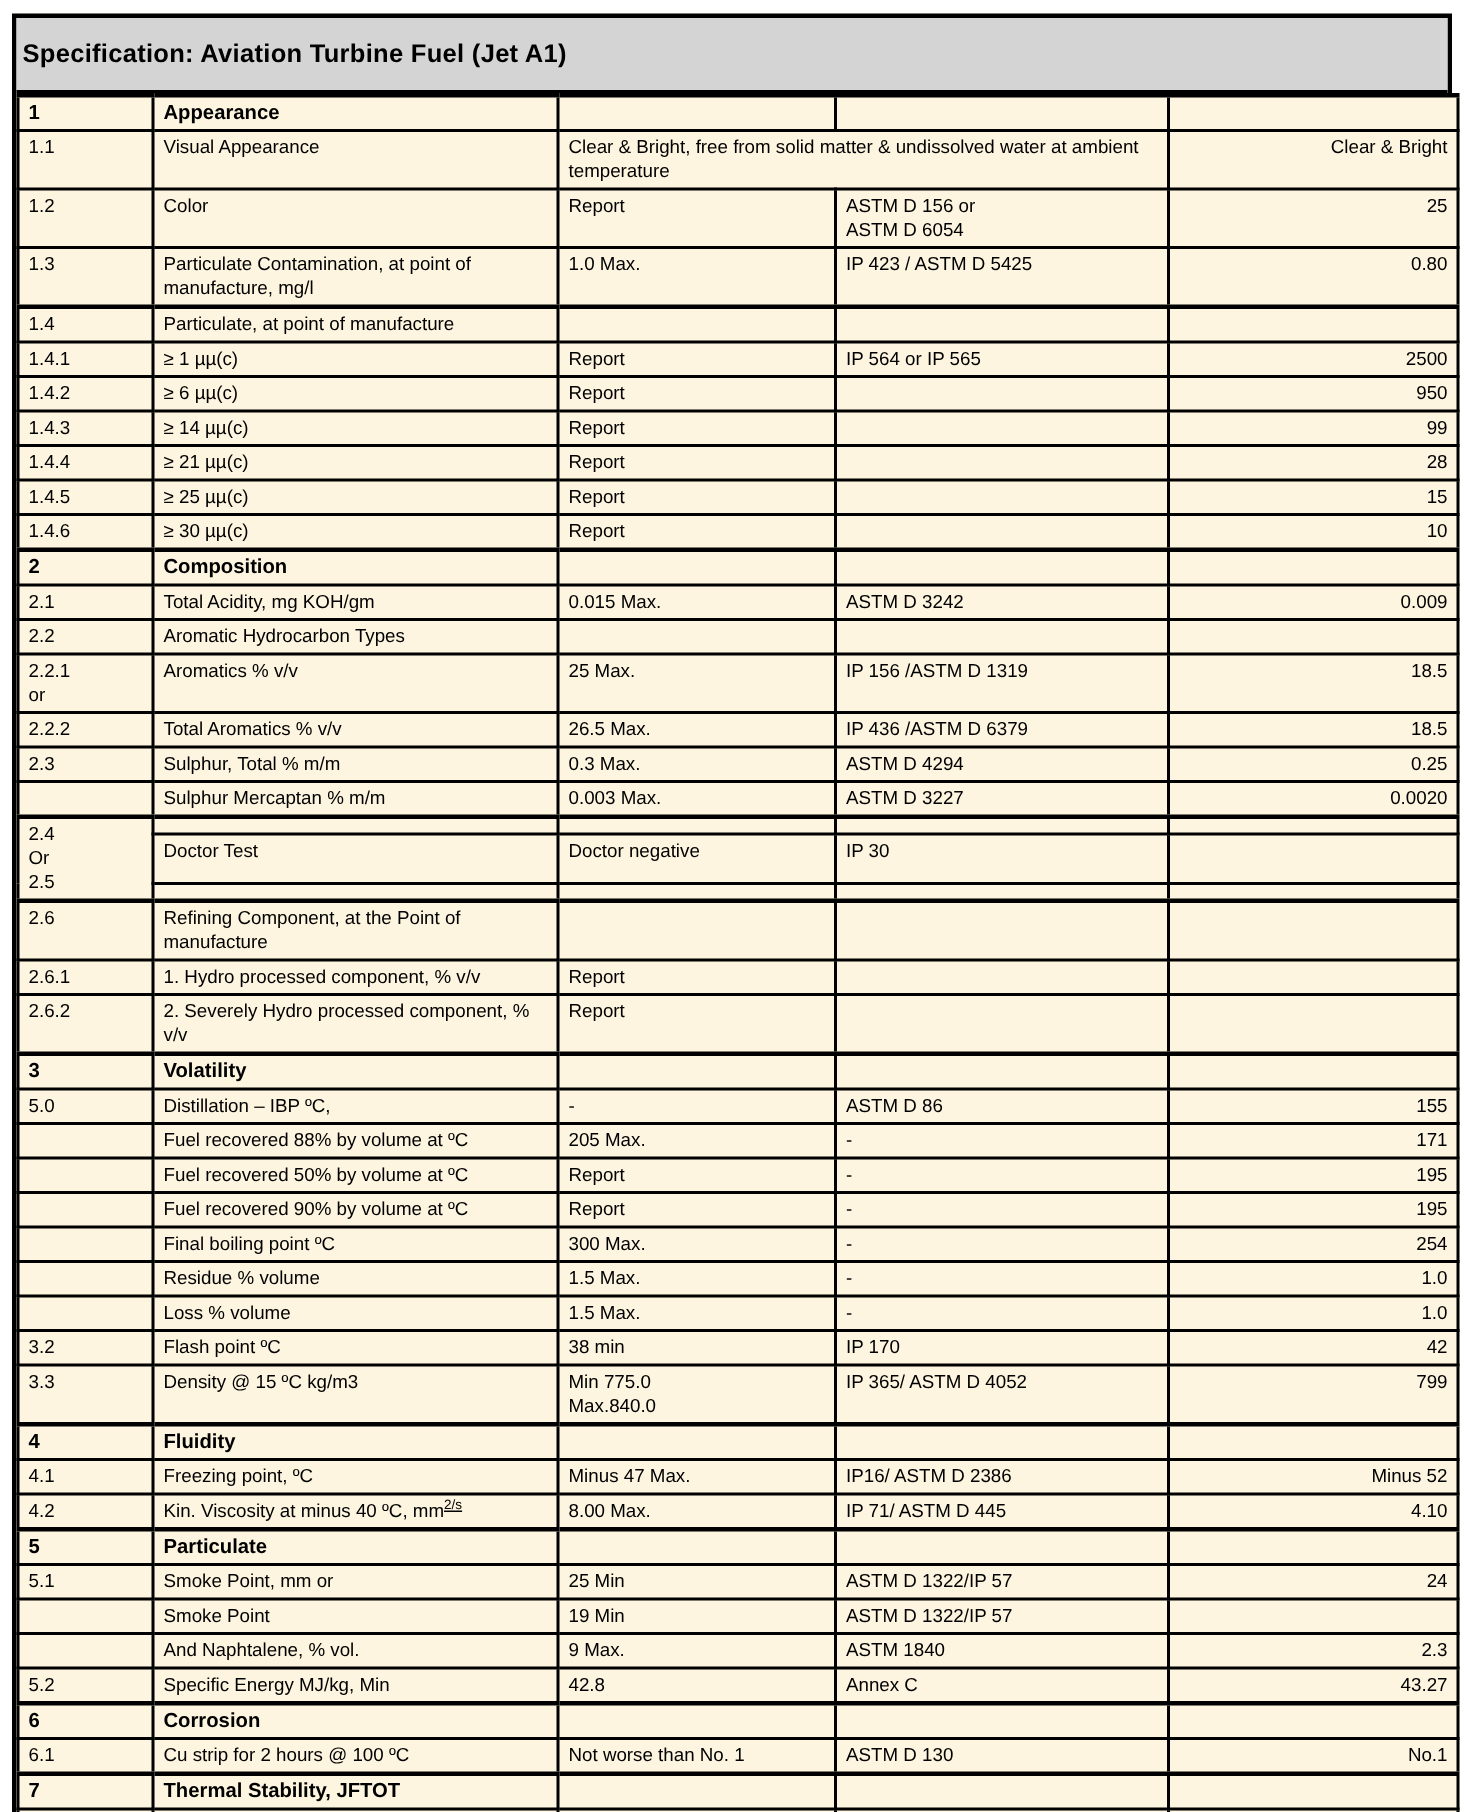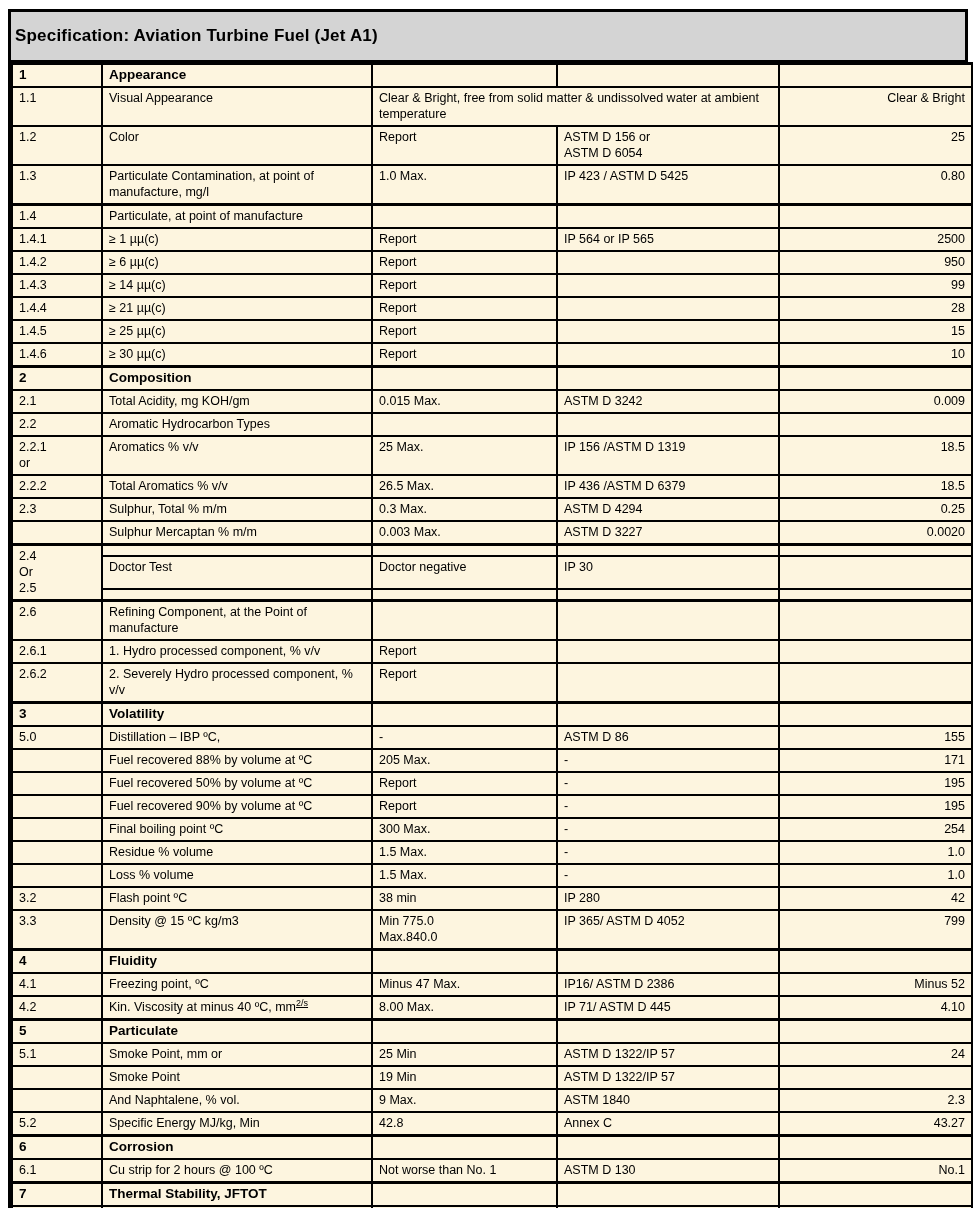--- a/index.html
+++ b/index.html
@@ -285,21 +285,21 @@
           <td class="c-num"></td>
           <td class="c-prop"><span>Loss % volume</span></td>
           <td class="c-limit">1.5 Max.</td>
           <td class="c-method">-</td>
           <td class="c-result">1.0</td>
         </tr>
         <tr>
           <td class="c-num">3.2</td>
           <td class="c-prop"><span>Flash point ºC</span></td>
           <td class="c-limit">38 min</td>
-          <td class="c-method">IP 280</td>
+          <td class="c-method">IP 170</td>
           <td class="c-result">42</td>
         </tr>
         <tr>
           <td class="c-num">3.3</td>
           <td class="c-prop"><span>Density @ 15 ºC kg/m3</span></td>
           <td class="c-limit">Min 775.0
 Max.840.0</td>
           <td class="c-method">IP 365/ ASTM D 4052</td>
           <td class="c-result">799</td>
         </tr>

